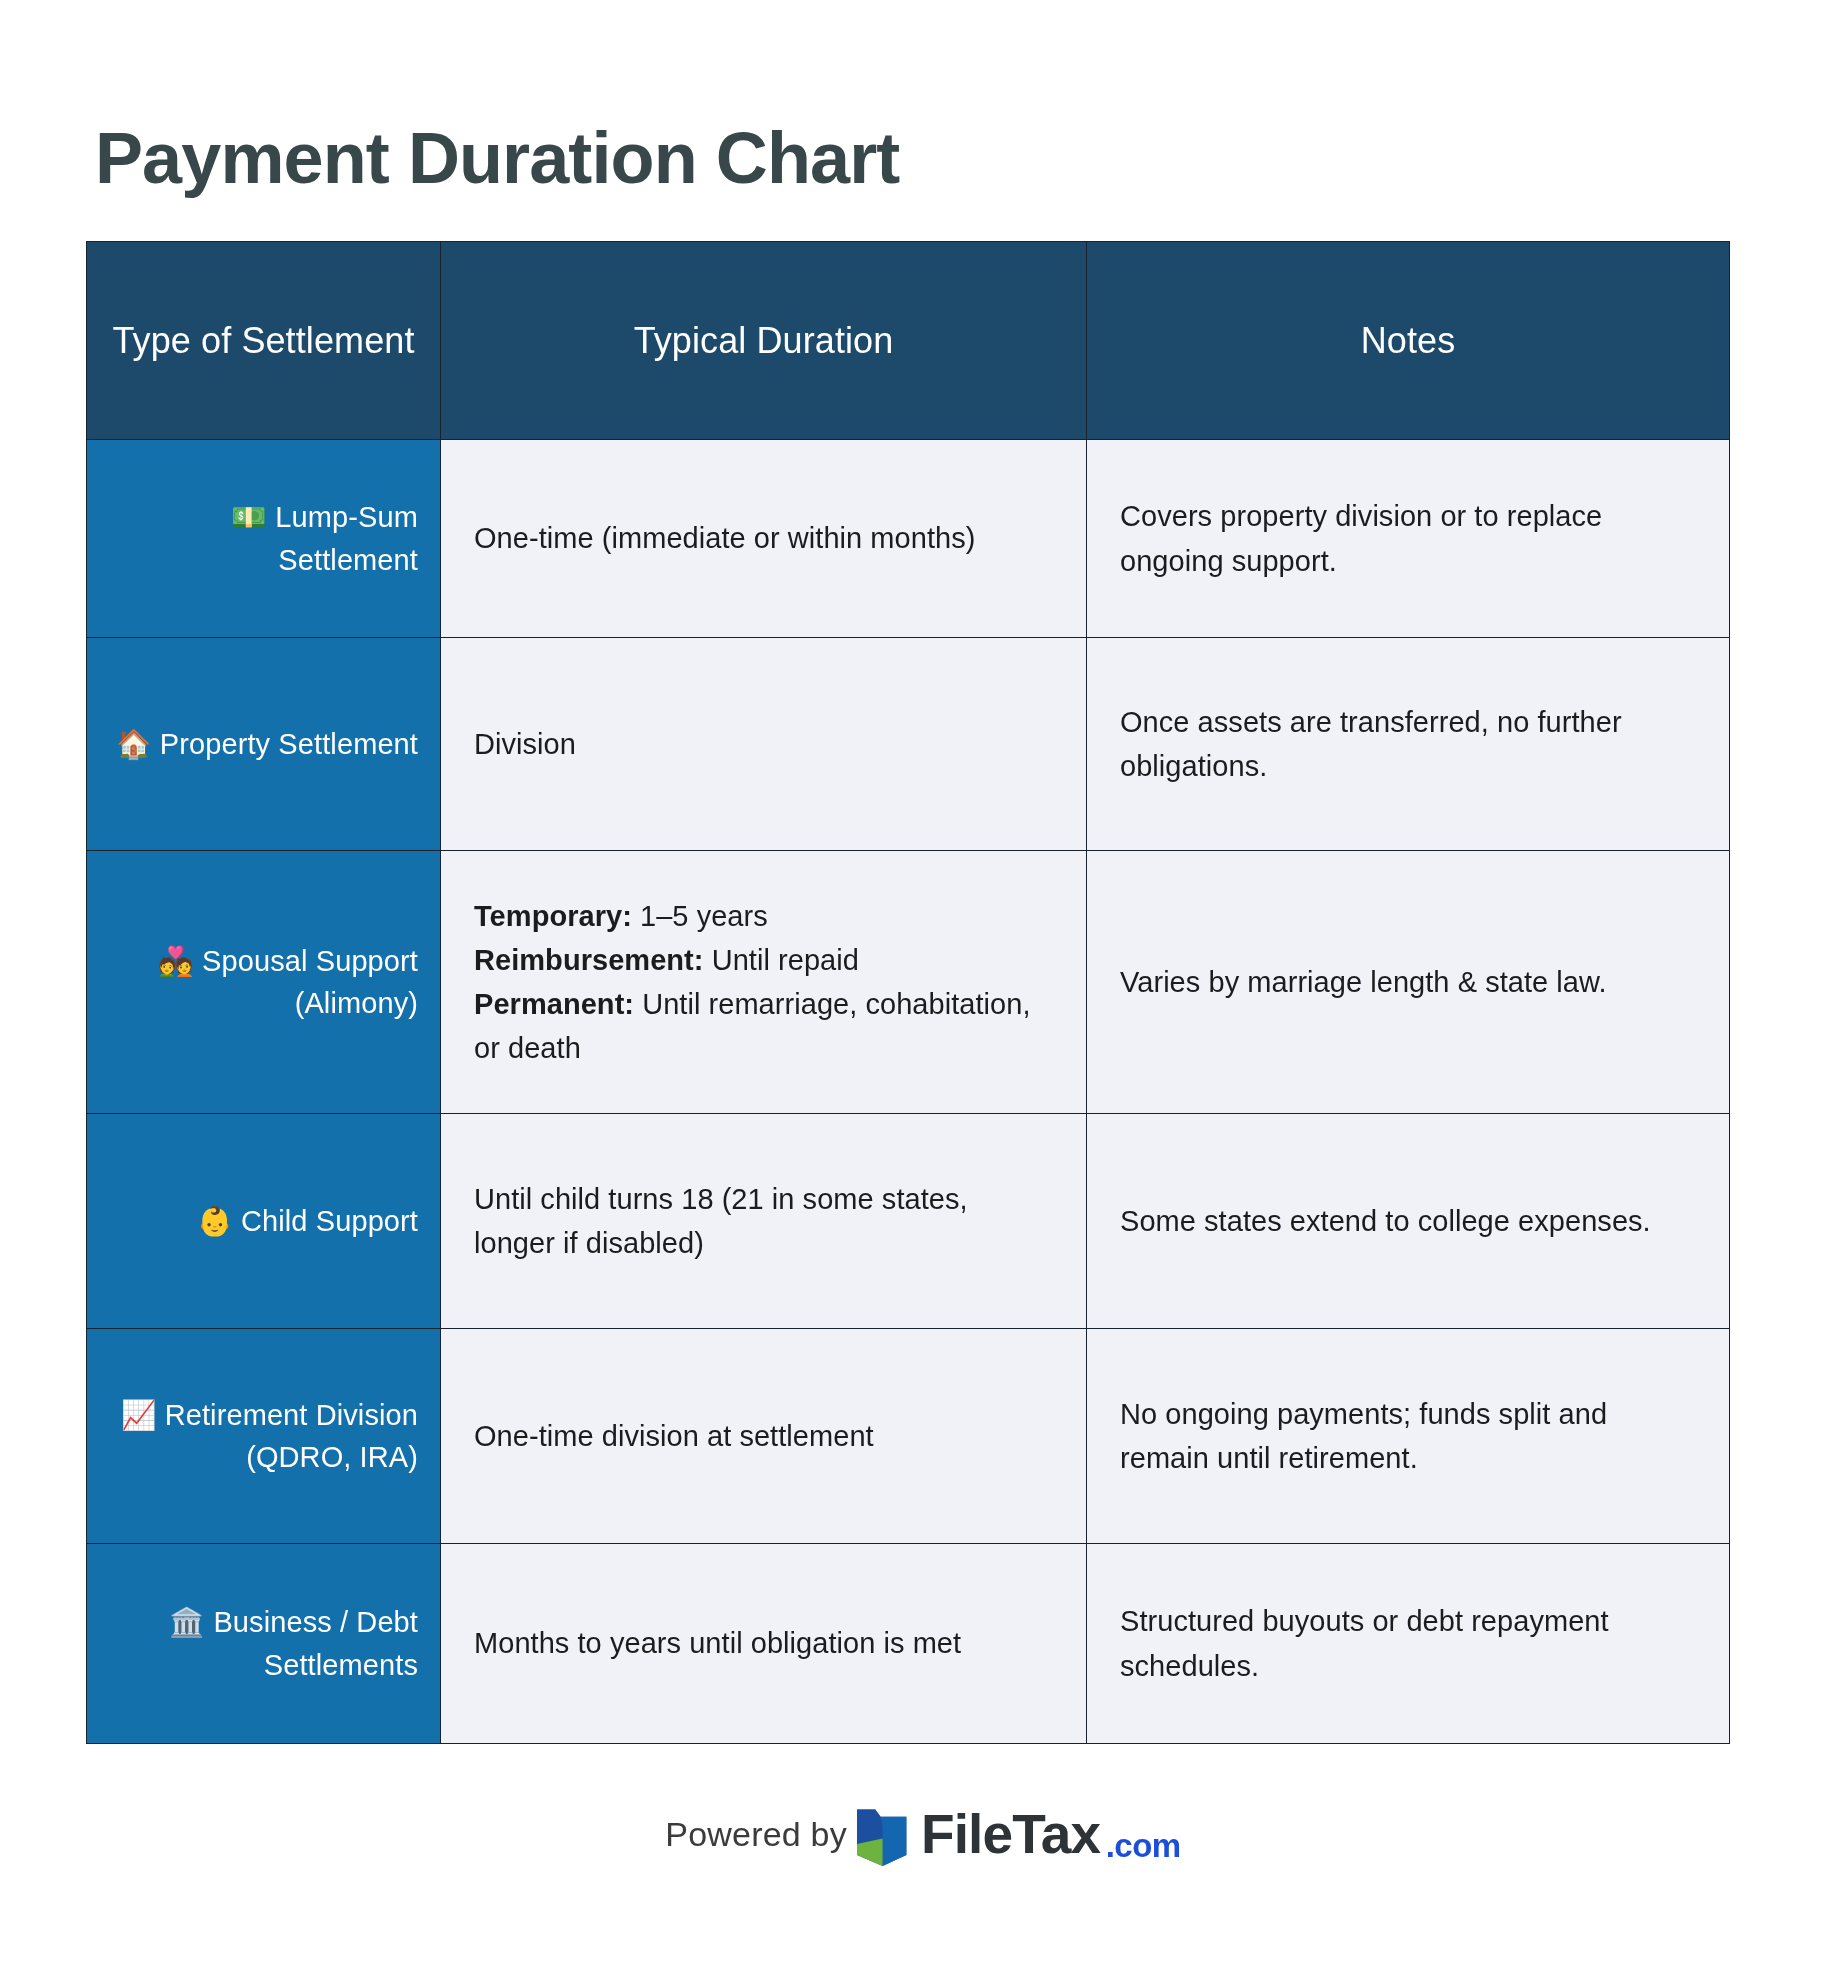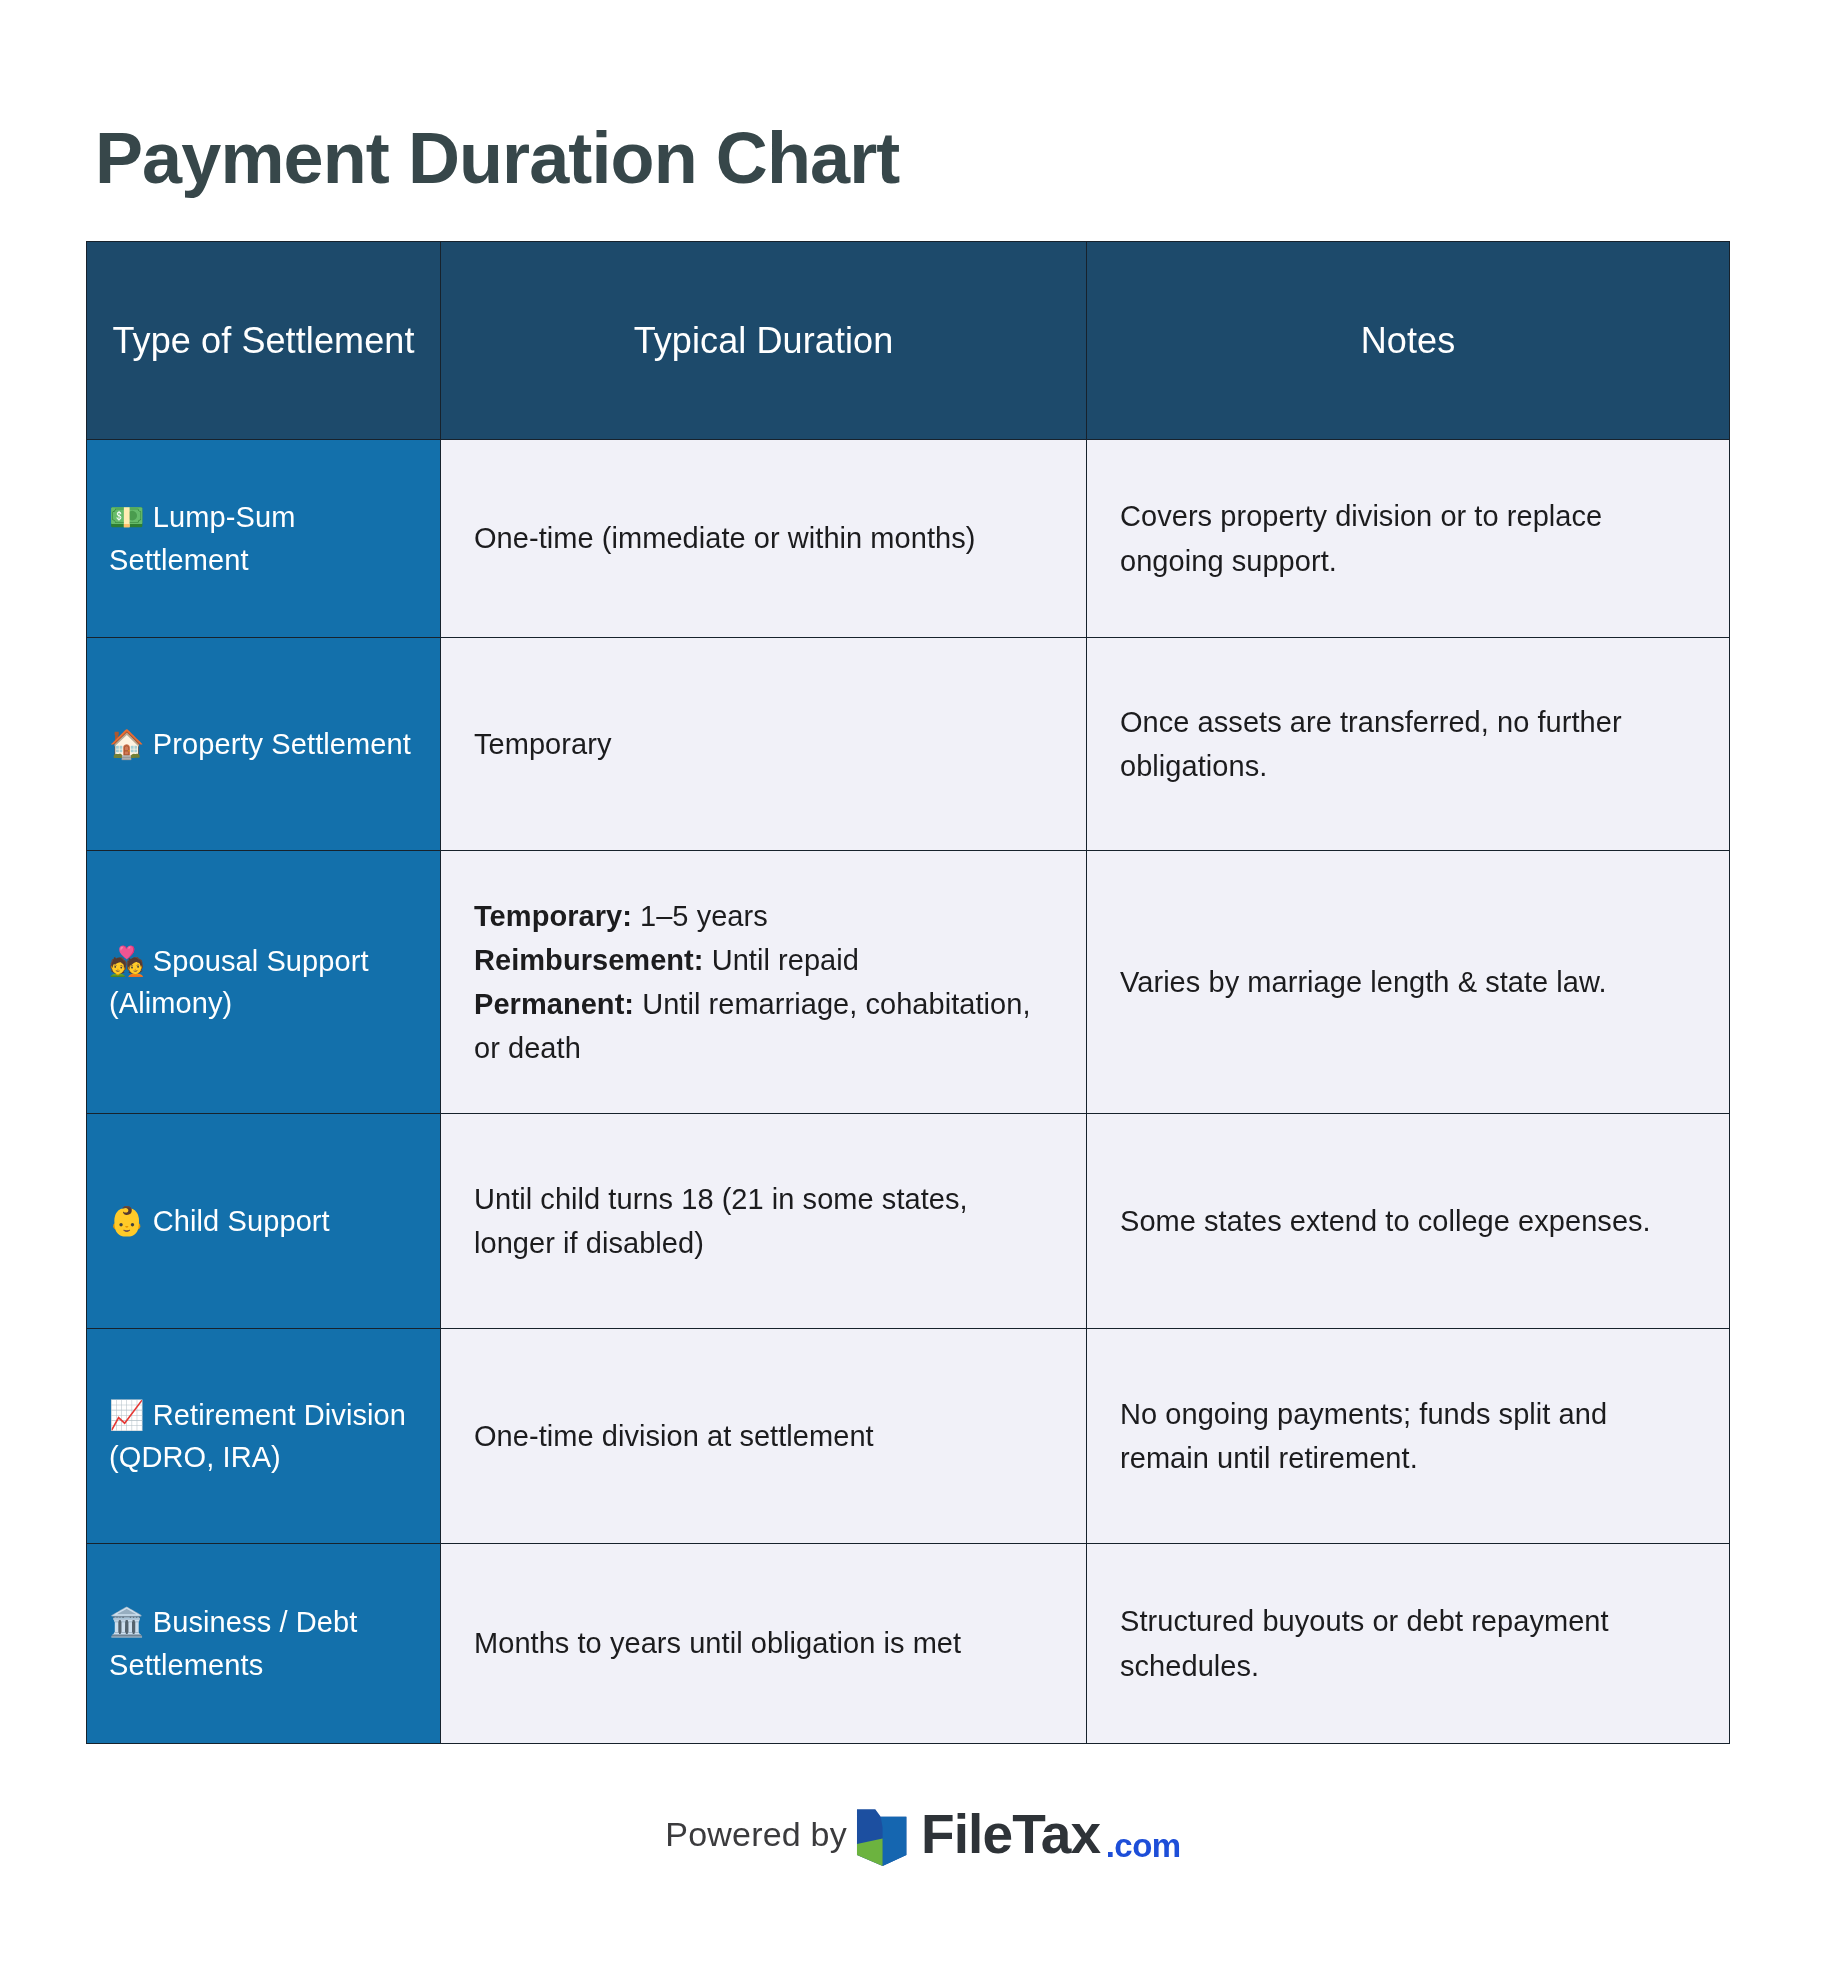--- a/index.html
+++ b/index.html
@@ -75,21 +75,21 @@
   }
   .th-inner.narrow { padding-left: 16.5px; padding-right: 16.5px; }
 
   
   td.type-cell {
     background: #1370ab;
     color: #ffffff;
   }
   .type-inner {
     padding: 13px 22px;
-    text-align: left;
+    text-align: right;
     font-size: 29px;
     line-height: 1.45;
     letter-spacing: 0.1px;
   }
   .emoji {
     font-size: 28.5px;
     line-height: 1;
     display: inline;
   }
 
@@ -200,21 +200,21 @@
             <div class="cell-inner">Covers property division or to replace ongoing support.</div>
           </td>
         </tr>
 
         <tr class="r2">
           <td class="type-cell">
             <div class="type-inner"><span class="emoji">🏠</span> <span>Property Settlement</span></div>
           </td>
           <td class="body-cell">
             <div class="cell-inner">
-                <div>Temporary</div>
+                <div>Division</div>
               </div>
           </td>
           <td class="body-cell">
             <div class="cell-inner">Once assets are transferred, no further obligations.</div>
           </td>
         </tr>
 
         <tr class="r3">
           <td class="type-cell">
             <div class="type-inner"><span class="emoji">💑</span> <span>Spousal Support (Alimony)</span></div>

